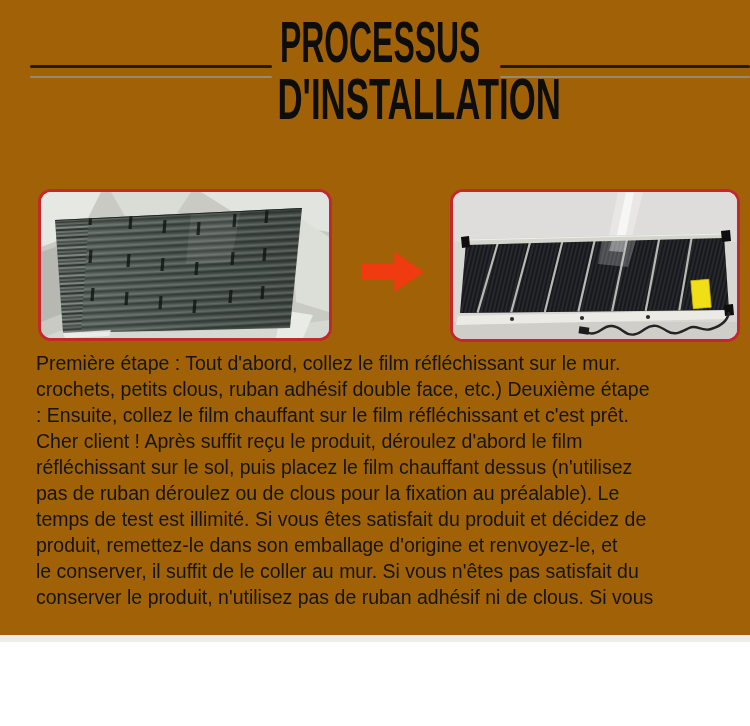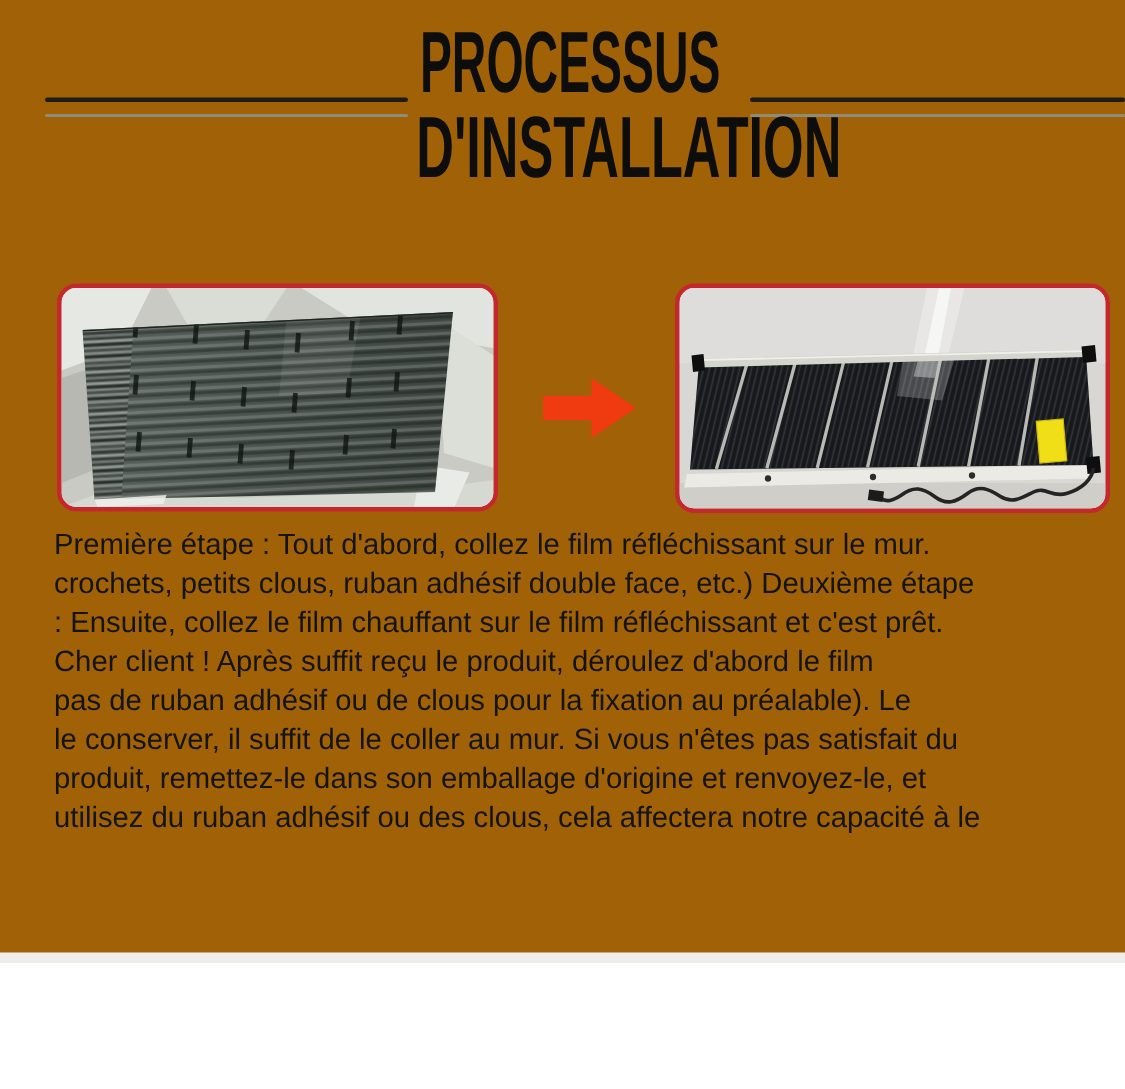--- a/index.html
+++ b/index.html
@@ -167,20 +167,22 @@
       <path d="M276,120 C275,128 268,134 258,137 C248,140 244,132 236,136 C228,140 222,144 214,139 C206,134 200,131 192,137 C184,143 178,145 170,139 C162,133 156,132 148,138 C142,142 138,143 134,140" fill="none" stroke="#242424" stroke-width="2.4"></path>
       <rect x="126" y="135" width="10" height="7" fill="#1b1b1b" transform="rotate(8 131 138)"></rect>
     </svg>
   </figure>
 
   <section class="body-text">
     <div class="line">Première étape : Tout d'abord, collez le film réfléchissant sur le mur.</div>
     <div class="line">crochets, petits clous, ruban adhésif double face, etc.) Deuxième étape</div>
     <div class="line">: Ensuite, collez le film chauffant sur le film réfléchissant et c'est prêt.</div>
     <div class="line">Cher client ! Après suffit reçu le produit, déroulez d'abord le film</div>
-    <div class="line">pas de ruban adhésif ou de clous pour la fixation au préalable). Le</div>
+    <div class="line">réfléchissant sur le sol, puis placez le film chauffant dessus (n'utilisez</div>
+    <div class="line">pas de ruban déroulez ou de clous pour la fixation au préalable). Le</div>
+    <div class="line">temps de test est illimité. Si vous êtes satisfait du produit et décidez de</div>
+    <div class="line">produit, remettez-le dans son emballage d'origine et renvoyez-le, et</div>
     <div class="line">le conserver, il suffit de le coller au mur. Si vous n'êtes pas satisfait du</div>
-    <div class="line">produit, remettez-le dans son emballage d'origine et renvoyez-le, et</div>
-    <div class="line">utilisez du ruban adhésif ou des clous, cela affectera notre capacité à le</div>
+    <div class="line">conserver le produit, n'utilisez pas de ruban adhésif ni de clous. Si vous</div>
   </section>
 
   <div class="bottom-strip"></div>
 </div>
 
 </body></html>

